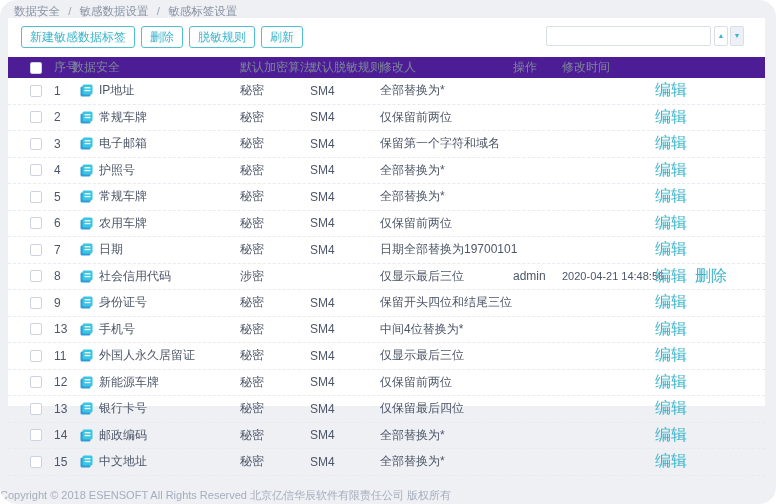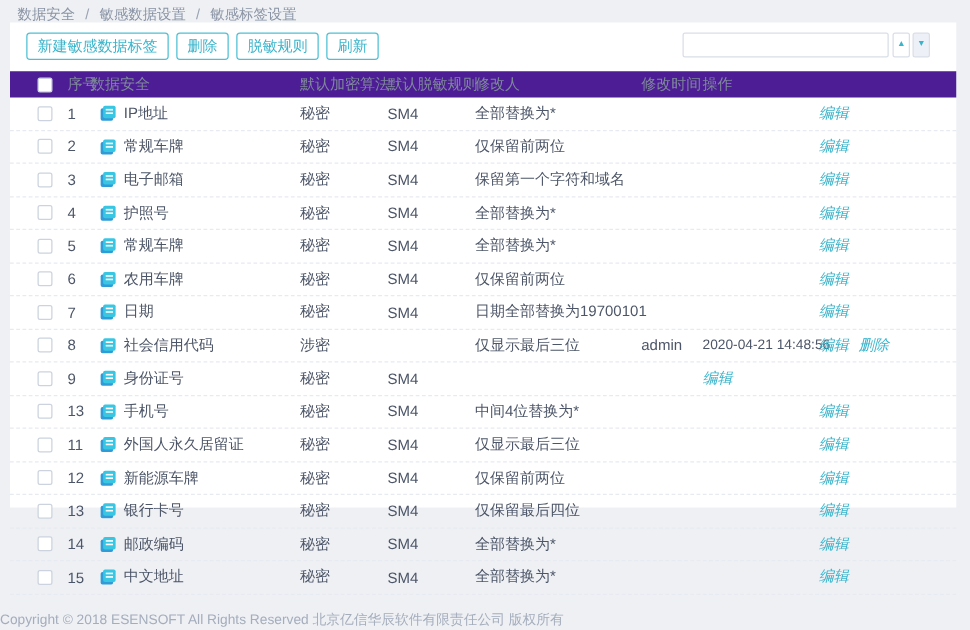--- a/index.html
+++ b/index.html
@@ -1,20 +1,21 @@
 <!DOCTYPE html>
 <html><head>
 <meta charset="utf-8">
 <style>
   * { margin:0; padding:0; box-sizing:border-box; }
   html,body { width:776px; height:504px; }
   .page {
     position:relative; width:776px; height:504px;
     background:#eef0f4; overflow:hidden;
     font-family:"Liberation Sans", sans-serif;
+    border-radius:17px;
     -webkit-font-smoothing:antialiased;
   }
   
   .breadcrumb {
     position:absolute; top:0; left:0; right:0; height:18px;
     padding:4px 0 0 14px; font-size:11.5px; color:#8a93a4;
   }
   .breadcrumb .sep { margin:0 5px; color:#9aa2b1; }
   
   .card {
@@ -54,21 +55,21 @@
   }
   .cell { overflow:visible; white-space:nowrap; }
   .c-check { padding-left:22px; line-height:0; }
   .c-no, .c-label { padding-left:8px; }
   .c-label { display:flex; align-items:center; gap:6px; }
   .c-time { font-size:11px; }
   .checkbox {
     display:inline-block; width:12px; height:12px;
     border:1px solid #ccd3de; border-radius:2px; background:#fff; cursor:pointer;
   }
-  .oplink { color:#3ab4cb; cursor:pointer; text-decoration:none; margin-right:8px; font-size:12px;font-style:italic; }
+  .oplink { color:#3ab4cb; cursor:pointer; text-decoration:none; margin-right:8px; font-size:16px; }
   .tag-ico { display:inline-block; flex:0 0 auto; }
   
   .footer {
     position:absolute; left:0; right:0; top:488px; height:16px;
     font-size:11px; color:#a5adbc;
   }
 </style>
 </head>
 <body>
 
@@ -96,22 +97,22 @@
       </div>
     </div>
 
     <div class="thead">
       <div class="cell c-check"><span class="checkbox"></span></div>
       <div class="cell c-no">序号</div>
       <div class="cell">数据安全</div>
       <div class="cell">默认加密算法</div>
       <div class="cell">默认脱敏规则</div>
       <div class="cell">修改人</div>
+      <div class="cell">操作</div>
       <div class="cell">修改时间</div>
-      <div class="cell">操作</div>
     </div>
 
     <div id="tbody">
         <div class="trow">
           <div class="cell c-check"><span class="checkbox"></span></div>
           <div class="cell c-no">1</div>
           <div class="cell c-label">
             <svg class="tag-ico" width="13" height="13" viewBox="0 0 13 13">
               <rect x="0.5" y="2.5" width="10" height="10" rx="1.5" fill="#2f9cd8"></rect>
               <rect x="2.5" y="0.5" width="10" height="10" rx="1.5" fill="#38c6e3"></rect>
@@ -267,20 +268,21 @@
             <svg class="tag-ico" width="13" height="13" viewBox="0 0 13 13">
               <rect x="0.5" y="2.5" width="10" height="10" rx="1.5" fill="#2f9cd8"></rect>
               <rect x="2.5" y="0.5" width="10" height="10" rx="1.5" fill="#38c6e3"></rect>
               <rect x="4.6" y="3.1" width="5.8" height="1.3" fill="#fff"></rect>
               <rect x="4.6" y="5.9" width="5.8" height="1.3" fill="#fff"></rect>
             </svg>
             <span>身份证号</span>
           </div>
           <div class="cell">秘密</div>
           <div class="cell">SM4</div>
+          <div class="cell">保留开头四位和结尾三位</div>
           <div class="cell"></div>
           <div class="cell c-time"></div>
           <div class="cell c-ops"><a class="oplink">编辑</a></div>
         </div>
         <div class="trow">
           <div class="cell c-check"><span class="checkbox"></span></div>
           <div class="cell c-no">13</div>
           <div class="cell c-label">
             <svg class="tag-ico" width="13" height="13" viewBox="0 0 13 13">
               <rect x="0.5" y="2.5" width="10" height="10" rx="1.5" fill="#2f9cd8"></rect>

